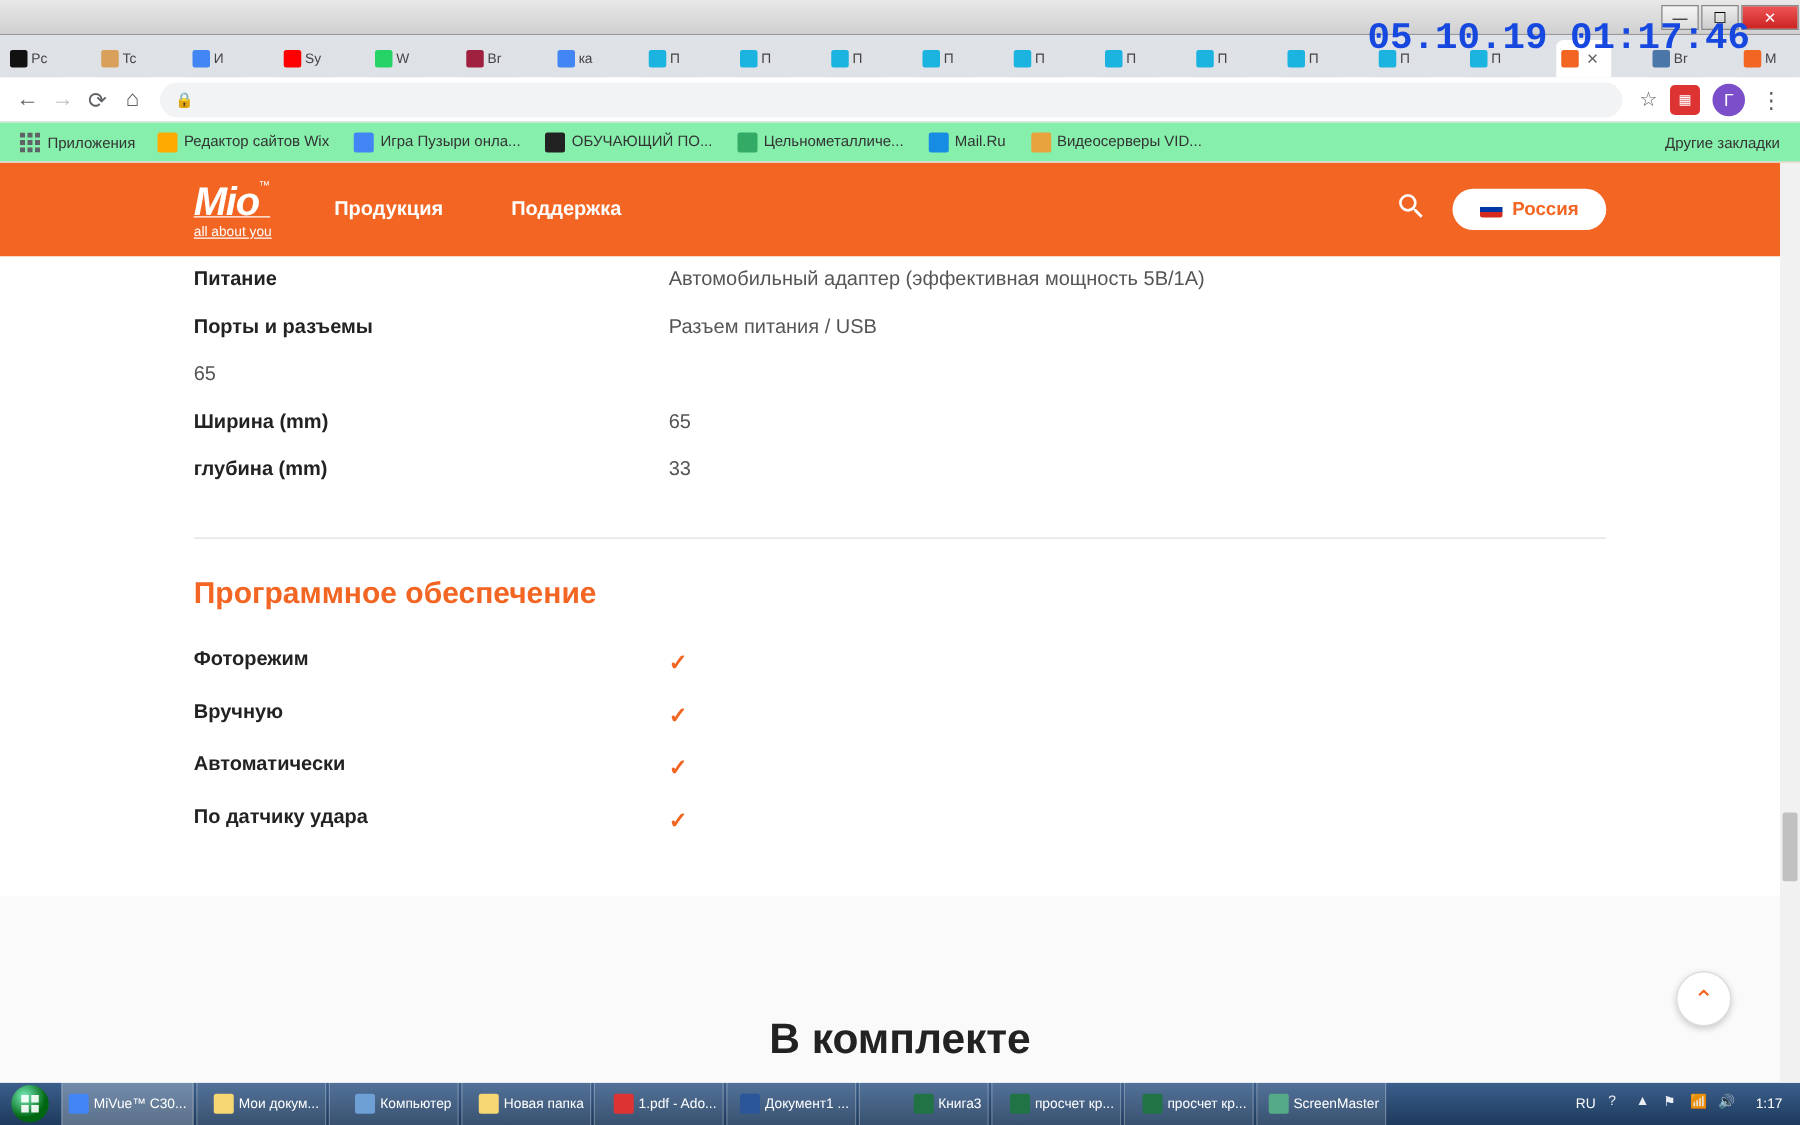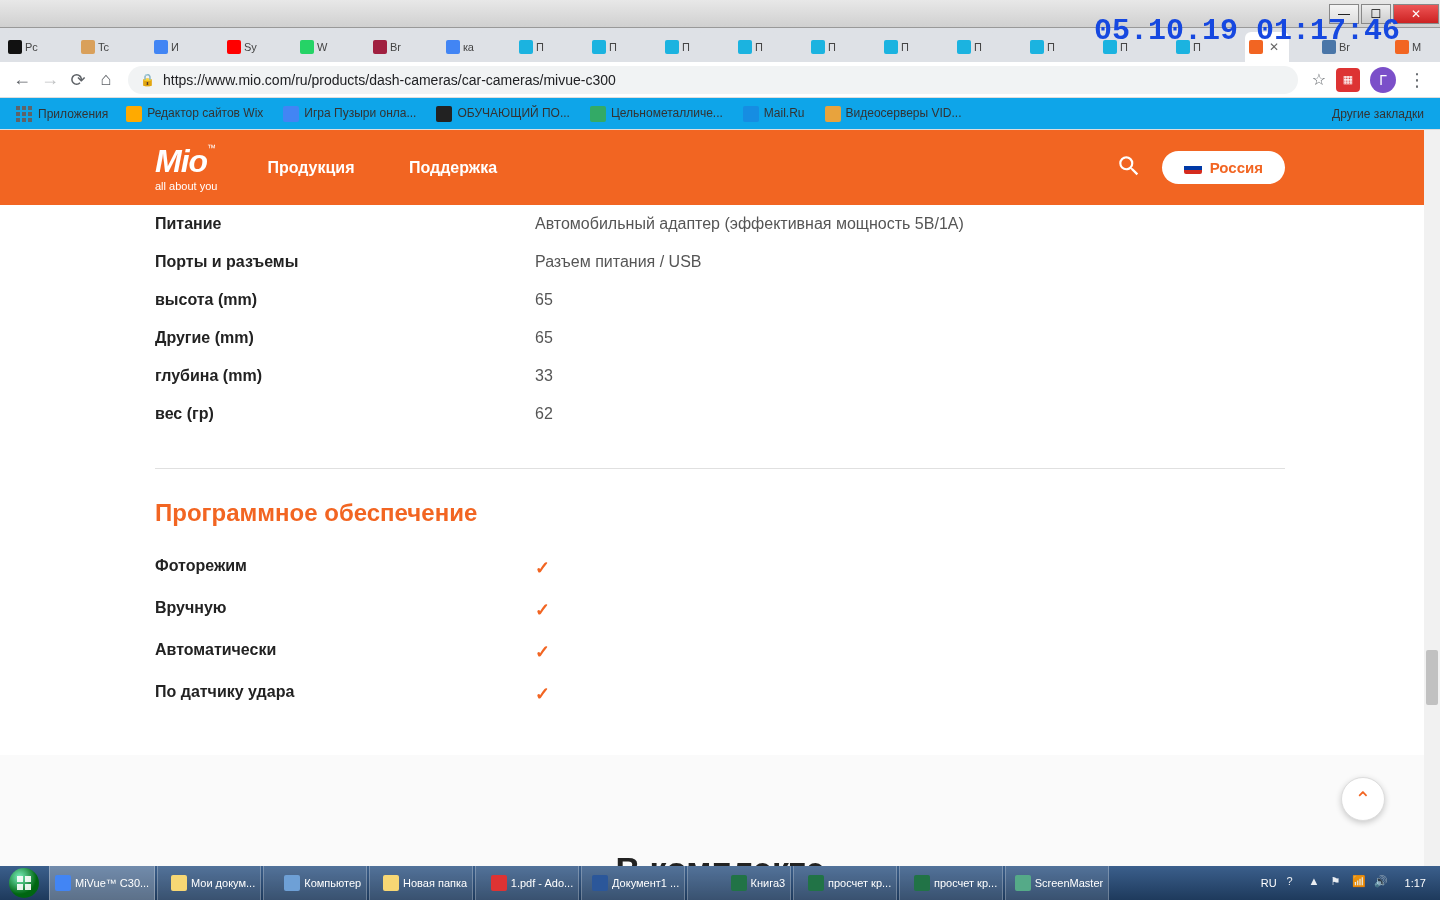--- a/index.html
+++ b/index.html
@@ -23,33 +23,33 @@
 .addr-bar { height: 36px; background: #fff; display: flex; align-items: center; padding: 0 8px; border-bottom: 1px solid #ddd; }
 .addr-btn { width: 28px; height: 28px; display: flex; align-items: center; justify-content: center; color: #5f6368; font-size: 18px; cursor: pointer; border-radius: 50%; }
 .addr-input { flex: 1; height: 28px; background: #f1f3f4; border-radius: 14px; display: flex; align-items: center; padding: 0 12px; margin: 0 8px; font-size: 14px; color: #202124; }
 .lock-icon { margin-right: 8px; color: #5f6368; font-size: 12px; }
 .star-icon { color:#5f6368; font-size:16px; padding:0 6px; cursor:pointer;}
 .ext-icon { width:24px; height:24px; background:#d33; border-radius:4px; margin:0 4px; display:flex; align-items:center; justify-content:center; color:#fff; font-size:11px; cursor:pointer;}
 .avatar { width: 26px; height: 26px; border-radius: 50%; background: #7b4fc9; color: #fff; display: flex; align-items: center; justify-content: center; font-size: 14px; margin: 0 6px; cursor: pointer; }
 .menu-dots { font-size: 18px; color: #5f6368; padding: 0 6px; cursor: pointer; }
 
 
-.bookmarks { height: 32px; background: #0ea5e9; display: flex; align-items: center; padding: 0 8px; border-bottom: 1px solid #ddd; font-size: 12px; color: #333; }
+.bookmarks { height: 32px; background: #86efac; display: flex; align-items: center; padding: 0 8px; border-bottom: 1px solid #ddd; font-size: 12px; color: #333; }
 .bm-apps { display: flex; align-items: center; padding: 4px 8px; cursor: pointer; }
 .bm-apps svg { margin-right: 6px; }
 .bm-item { display: flex; align-items: flex-start; padding: 4px 8px; margin: 0 2px; cursor: pointer; white-space: nowrap; }
 .bm-item .bm-ico { width: 16px; height: 16px; margin-right: 5px; border-radius: 2px; flex-shrink:0; }
 .bm-spacer { flex: 1; }
 .bm-other { display: flex; align-items: center; padding: 4px 8px; cursor: pointer; }
 
 
 .page { height: 736px; background: #fff; overflow: hidden; position: relative; }
 .mio-header { height: 75px; background: #f26522; display: flex; align-items: center; padding: 0; }
 .mio-header-inner { width: 1370px; margin: 0 auto; display: flex; align-items: center; padding: 0 120px 0 120px; }
-.mio-logo { color: #fff; margin-right: 50px; }
+.mio-logo { color: #fff; margin-right: 50px; text-decoration: underline; }
 .mio-logo .big { font-size: 32px; font-weight: bold; font-style: italic; letter-spacing: -1px; }
 .mio-logo .tag { font-size: 11px; display: block; }
 .mio-nav a { color: #fff; text-decoration: none; font-size: 16px; font-weight: bold; margin-right: 50px; cursor: pointer; }
 .mio-right { margin-left: auto; display: flex; align-items: center; gap: 20px; }
 .search-ico svg { fill: #fff; }
 .country-btn { background: #fff; border-radius: 20px; padding: 8px 22px; display: flex; align-items: center; font-size: 15px; color: #f26522; font-weight: bold; cursor: pointer; }
 .flag { width: 18px; height: 12px; margin-right: 8px; background: linear-gradient(#fff 33%, #0039a6 33% 66%, #d52b1e 66%); border-radius:2px; }
 
 .specs { width: 1130px; margin: 0 auto; padding-top: 0; }
 .spec-row { display: flex; padding: 10px 0; font-size: 16px; color: #333; }
@@ -197,21 +197,20 @@
     <div class="tab-add">+</div>
   </div>
 
 <div class="addr-bar">
   <div class="addr-btn">←</div>
   <div class="addr-btn" style="opacity:.4">→</div>
   <div class="addr-btn">⟳</div>
   <div class="addr-btn">⌂</div>
   <div class="addr-input">
     <span class="lock-icon">🔒</span>
-    <span>https://www.mio.com/ru/products/dash-cameras/car-cameras/mivue-c300</span>
   </div>
   <span class="star-icon">☆</span>
   <div class="ext-icon">▦</div>
   <div class="avatar">Г</div>
   <div class="menu-dots">⋮</div>
 </div>
 
 <div class="bookmarks">
   <div class="bm-apps">
     <svg width="16" height="16">
@@ -291,34 +290,29 @@
     <div id="specs-rows">
         <div class="spec-row">
           <div class="spec-label">Питание</div>
           <div class="spec-val">Автомобильный адаптер (эффективная мощность 5В/1А)</div>
         </div>
         <div class="spec-row">
           <div class="spec-label">Порты и разъемы</div>
           <div class="spec-val">Разъем питания / USB</div>
         </div>
         <div class="spec-row">
-          <div class="spec-label">высота (mm)</div>
           <div class="spec-val">65</div>
         </div>
         <div class="spec-row">
-          <div class="spec-label">Другие (mm)</div>
+          <div class="spec-label">Ширина (mm)</div>
           <div class="spec-val">65</div>
         </div>
         <div class="spec-row">
           <div class="spec-label">глубина (mm)</div>
           <div class="spec-val">33</div>
-        </div>
-        <div class="spec-row">
-          <div class="spec-label">вес (гр)</div>
-          <div class="spec-val">62</div>
         </div>
       </div>
     <div class="section-divider"></div>
     <div class="section-title">Программное обеспечение</div>
     <div id="software-rows">
         <div class="spec-row">
           <div class="spec-label">Фоторежим</div>
           <div class="check">✓</div>
         </div>
         <div class="spec-row">

